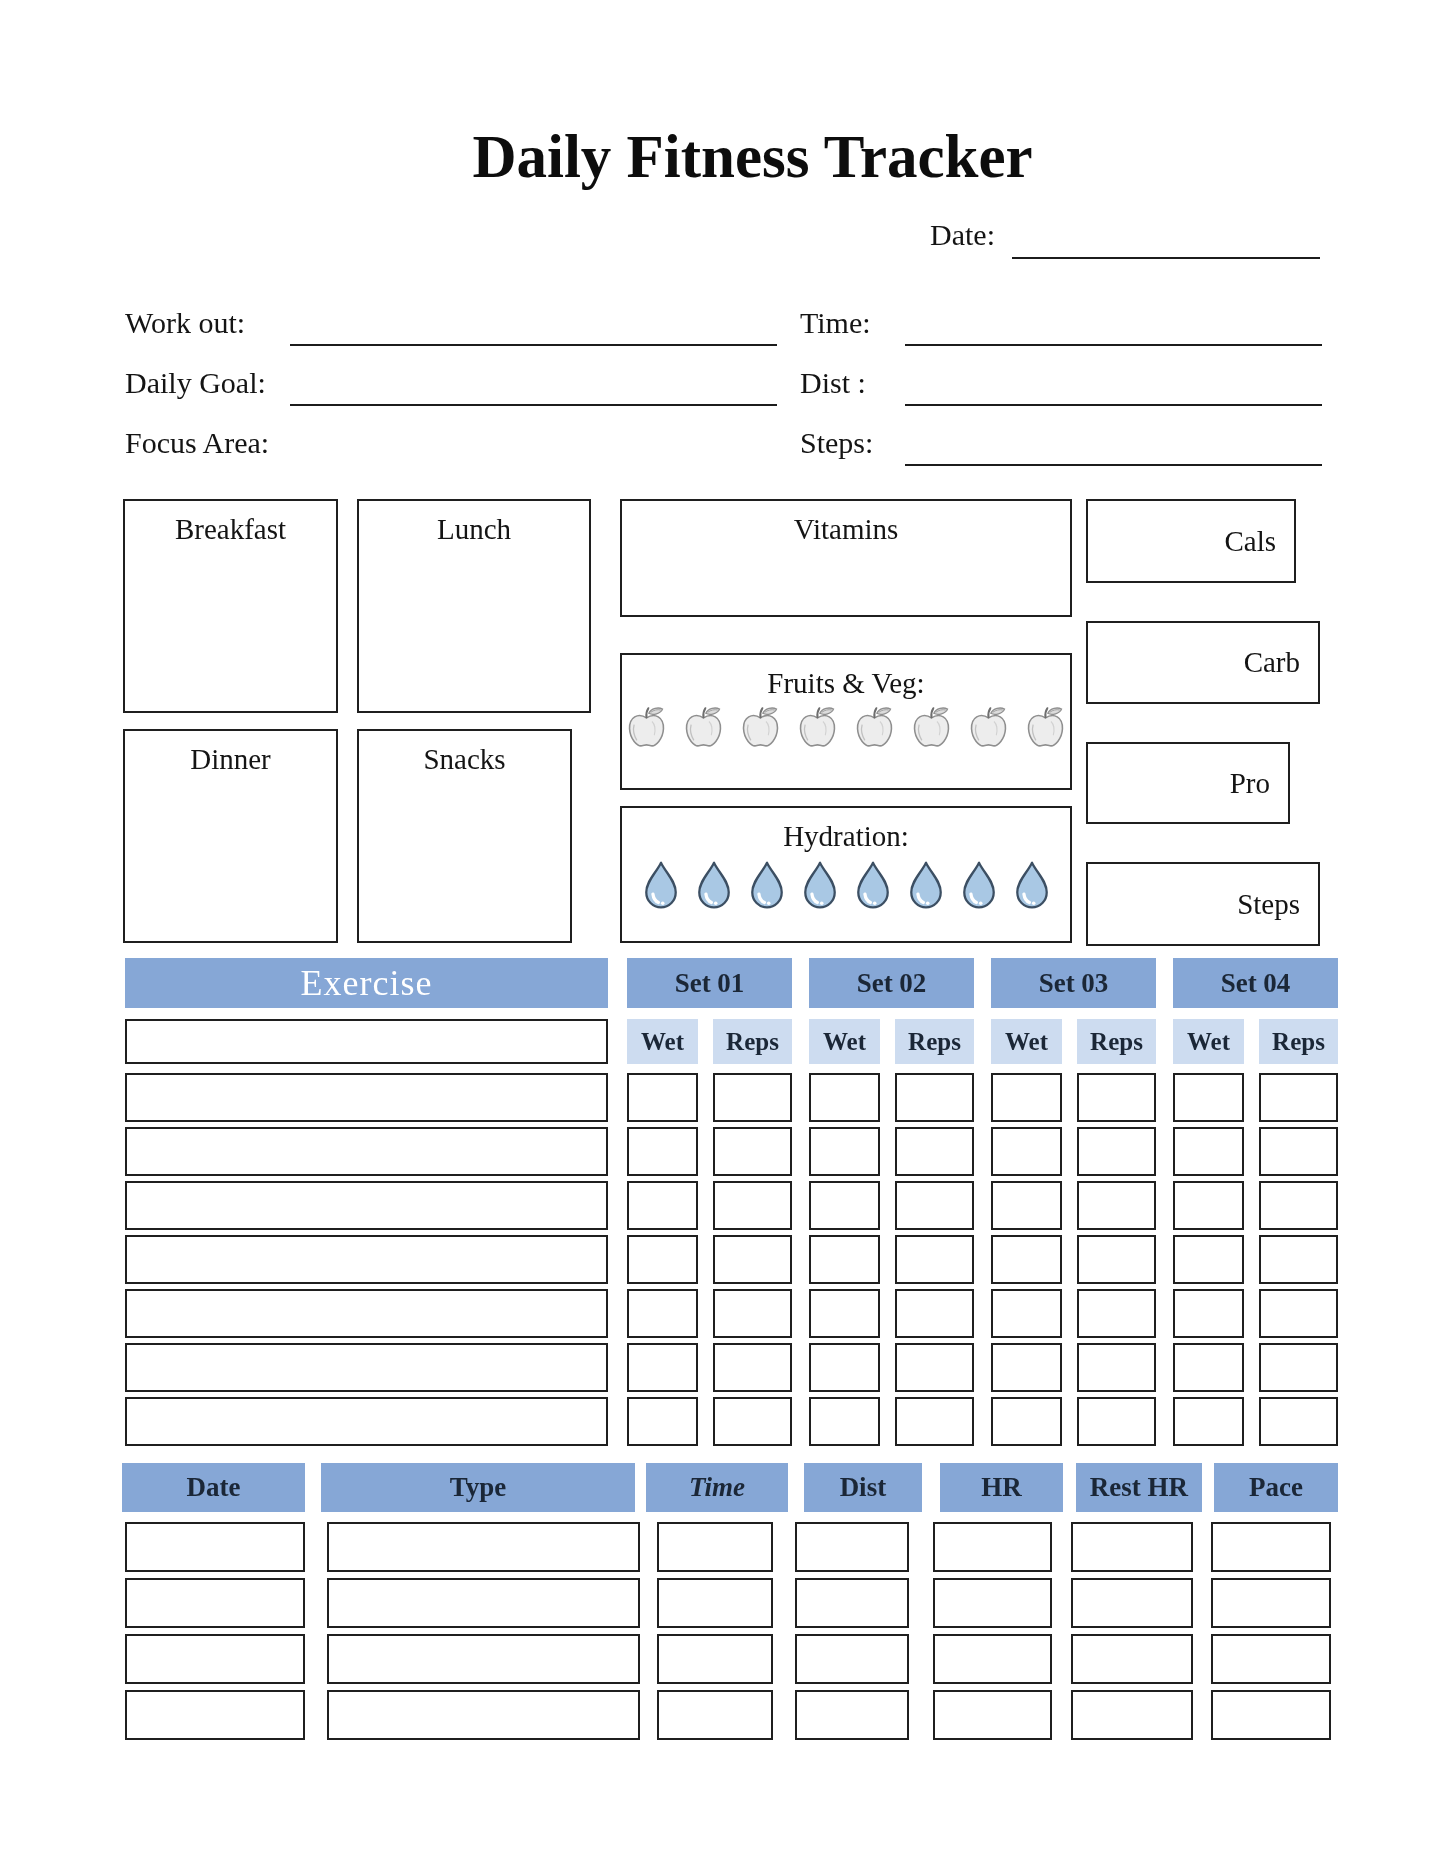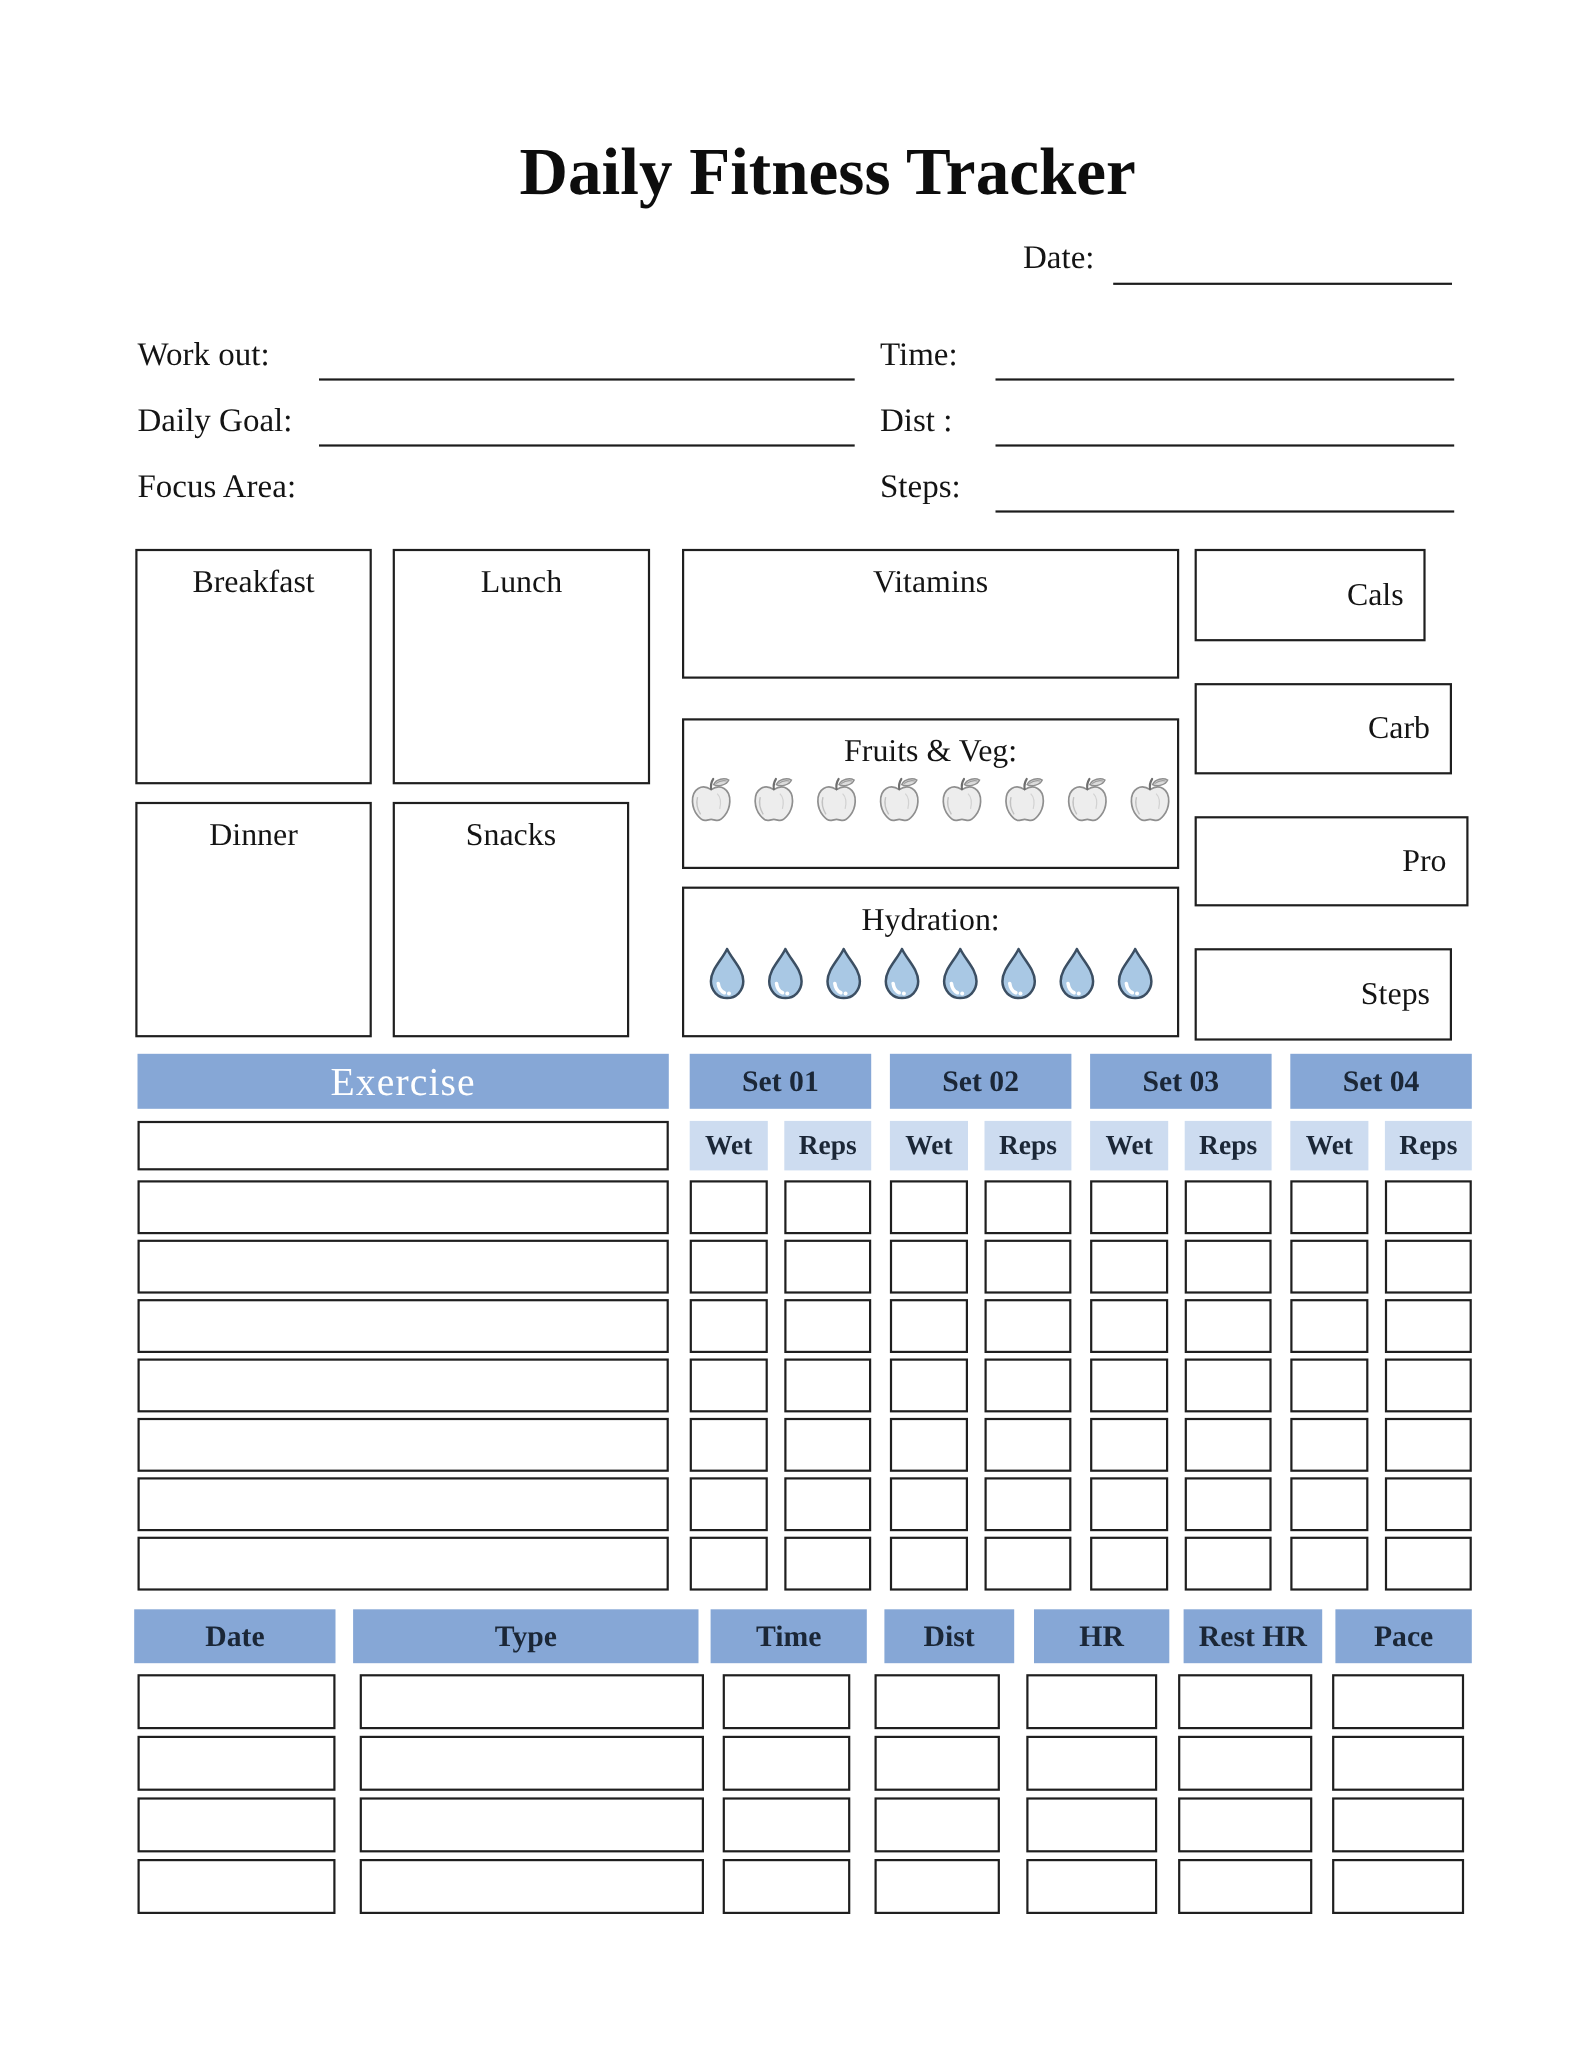--- a/index.html
+++ b/index.html
@@ -34,21 +34,21 @@
   .bx-hydration{left:620px;top:806px;width:452px;height:137px;}
 
   .icon-row{display:flex;justify-content:center;align-items:center;}
   .fruit-row{gap:10px;margin-top:5px;}
   .drop-row{gap:15px;margin-top:7px;}
   .icon-row span{display:inline-flex;}
 
   .macro{display:flex;align-items:center;justify-content:flex-end;padding-right:18px;font-size:29px;}
   .bx-cals{left:1086px;top:499px;width:210px;height:84px;}
   .bx-carb{left:1086px;top:621px;width:234px;height:83px;}
-  .bx-pro{left:1086px;top:742px;width:249px;height:82px;}
+  .bx-pro{left:1086px;top:742px;width:204px;height:82px;}
   .bx-fats{left:1086px;top:862px;width:234px;height:84px;}
 
   .ex-table{position:absolute;left:125px;top:958px;width:1213px;}
   .cardio-table{position:absolute;left:122px;top:1463px;width:1216px;}
   .trow{display:flex;align-items:stretch;}
 
   .blue{background:#86a7d6;}
   .lightblue{background:#cddcf0;}
   .ex-title{color:#ffffff;font-weight:400;font-size:36px;display:flex;align-items:center;justify-content:center;letter-spacing:1px;}
   .set-head,.c-head{color:#1b2737;font-size:27px;font-weight:600;display:flex;align-items:center;justify-content:center;white-space:nowrap;}
@@ -351,21 +351,21 @@
         <div class="cell" style="width: 79px; height: 49px; margin-left: 15px;"></div>
         <div class="cell" style="width: 71px; height: 49px; margin-left: 17px;"></div>
         <div class="cell" style="width: 79px; height: 49px; margin-left: 15px;"></div>
       </div>
     </div>
 
   <div class="cardio-table" id="cardio-table">
       <div class="trow">
         <div class="c-head blue" style="width: 186px; height: 49px; margin-left: 0px;">Date</div>
         <div class="c-head blue" style="width: 319px; height: 49px; margin-left: 16px;">Type</div>
-        <div class="c-head blue" style="width: 144px; height: 49px; margin-left: 11px;">Time</div>
+        <div class="c-head blue" style="width: 144px; height: 49px; margin-left: 11px; font-style: italic;">Time</div>
         <div class="c-head blue" style="width: 120px; height: 49px; margin-left: 16px;">Dist</div>
         <div class="c-head blue" style="width: 125px; height: 49px; margin-left: 18px;">HR</div>
         <div class="c-head blue" style="width: 128px; height: 49px; margin-left: 13px;">Rest HR</div>
         <div class="c-head blue" style="width: 126px; height: 49px; margin-left: 12px; text-align: center;">Pace</div>
       </div>
       <div class="trow" style="margin-top: 10px;">
         <div class="cell" style="width: 180px; height: 50px; margin-left: 3px; margin-right: 3px;"></div>
         <div class="cell" style="width: 313px; height: 50px; margin-left: 19px; margin-right: 3px;"></div>
         <div class="cell" style="width: 116px; height: 50px; margin-left: 14px; margin-right: 3px;"></div>
         <div class="cell" style="width: 114px; height: 50px; margin-left: 19px; margin-right: 3px;"></div>

